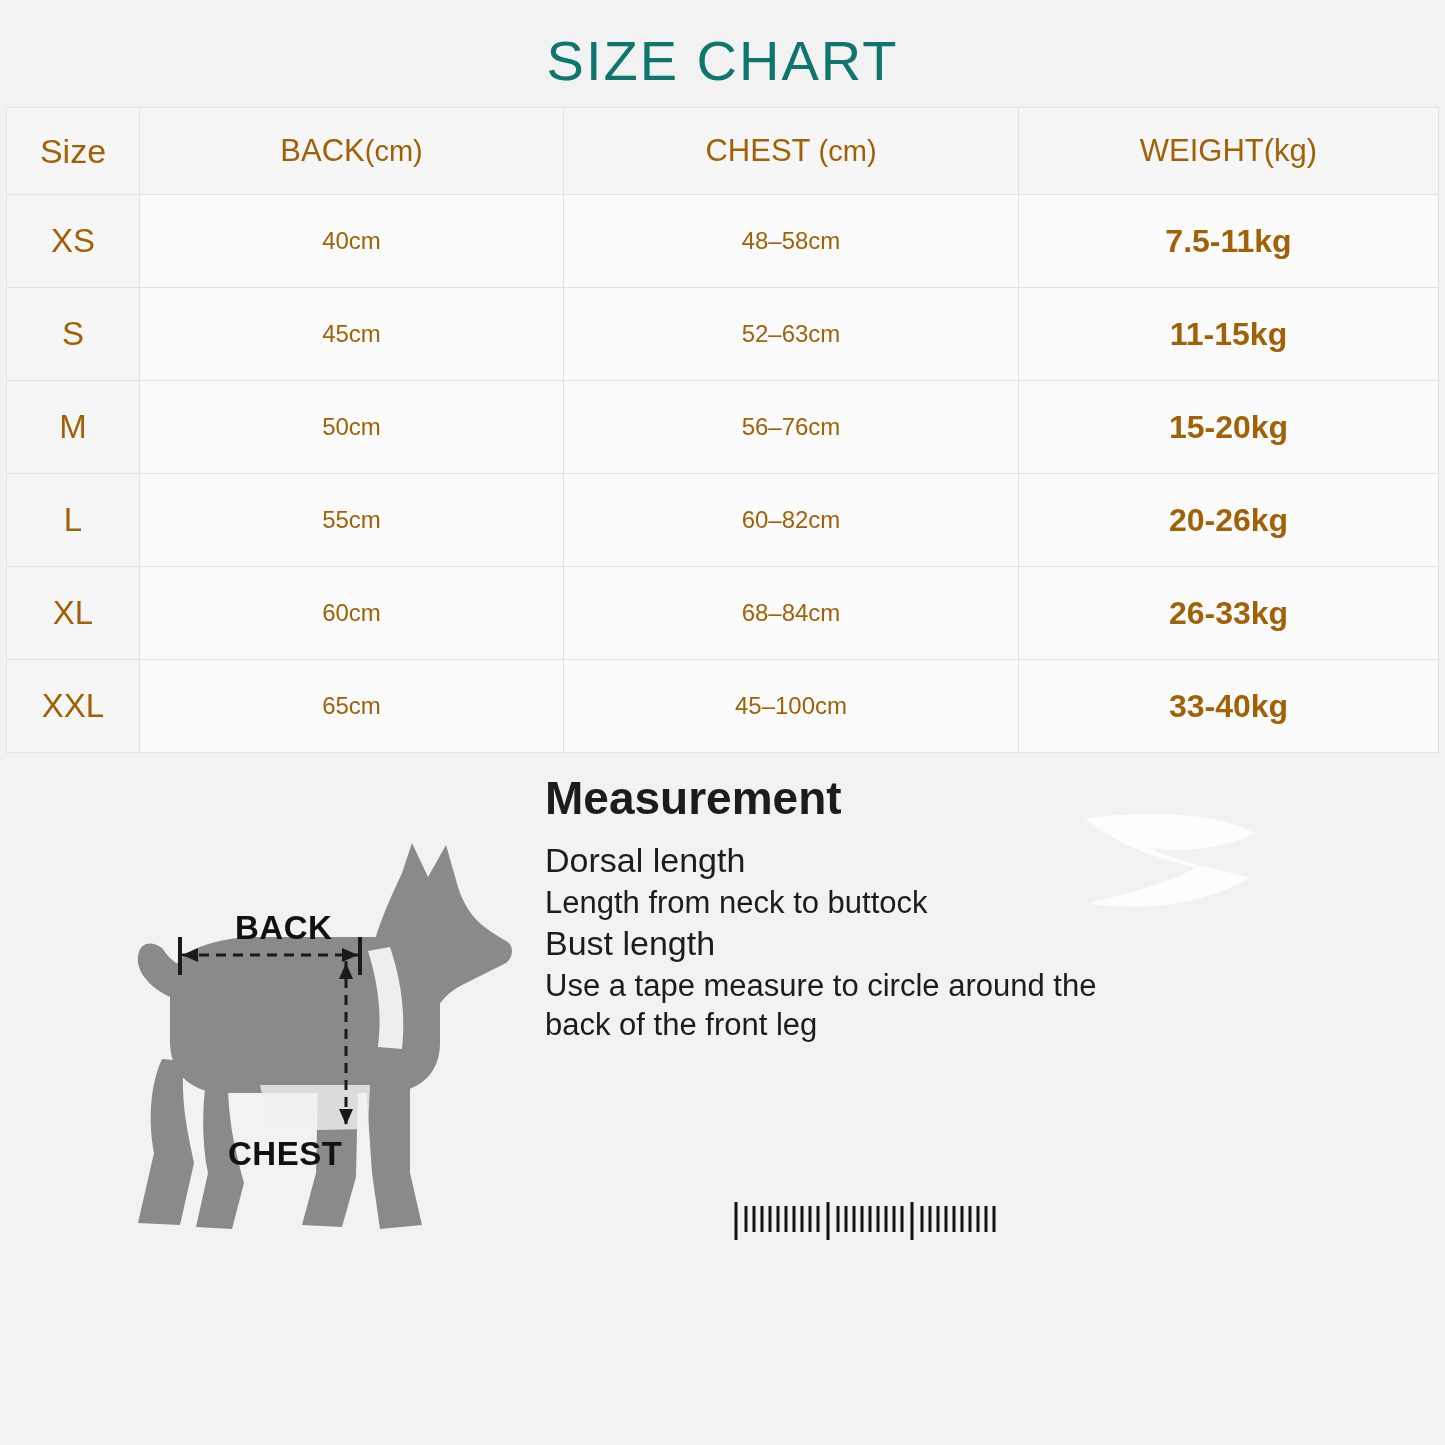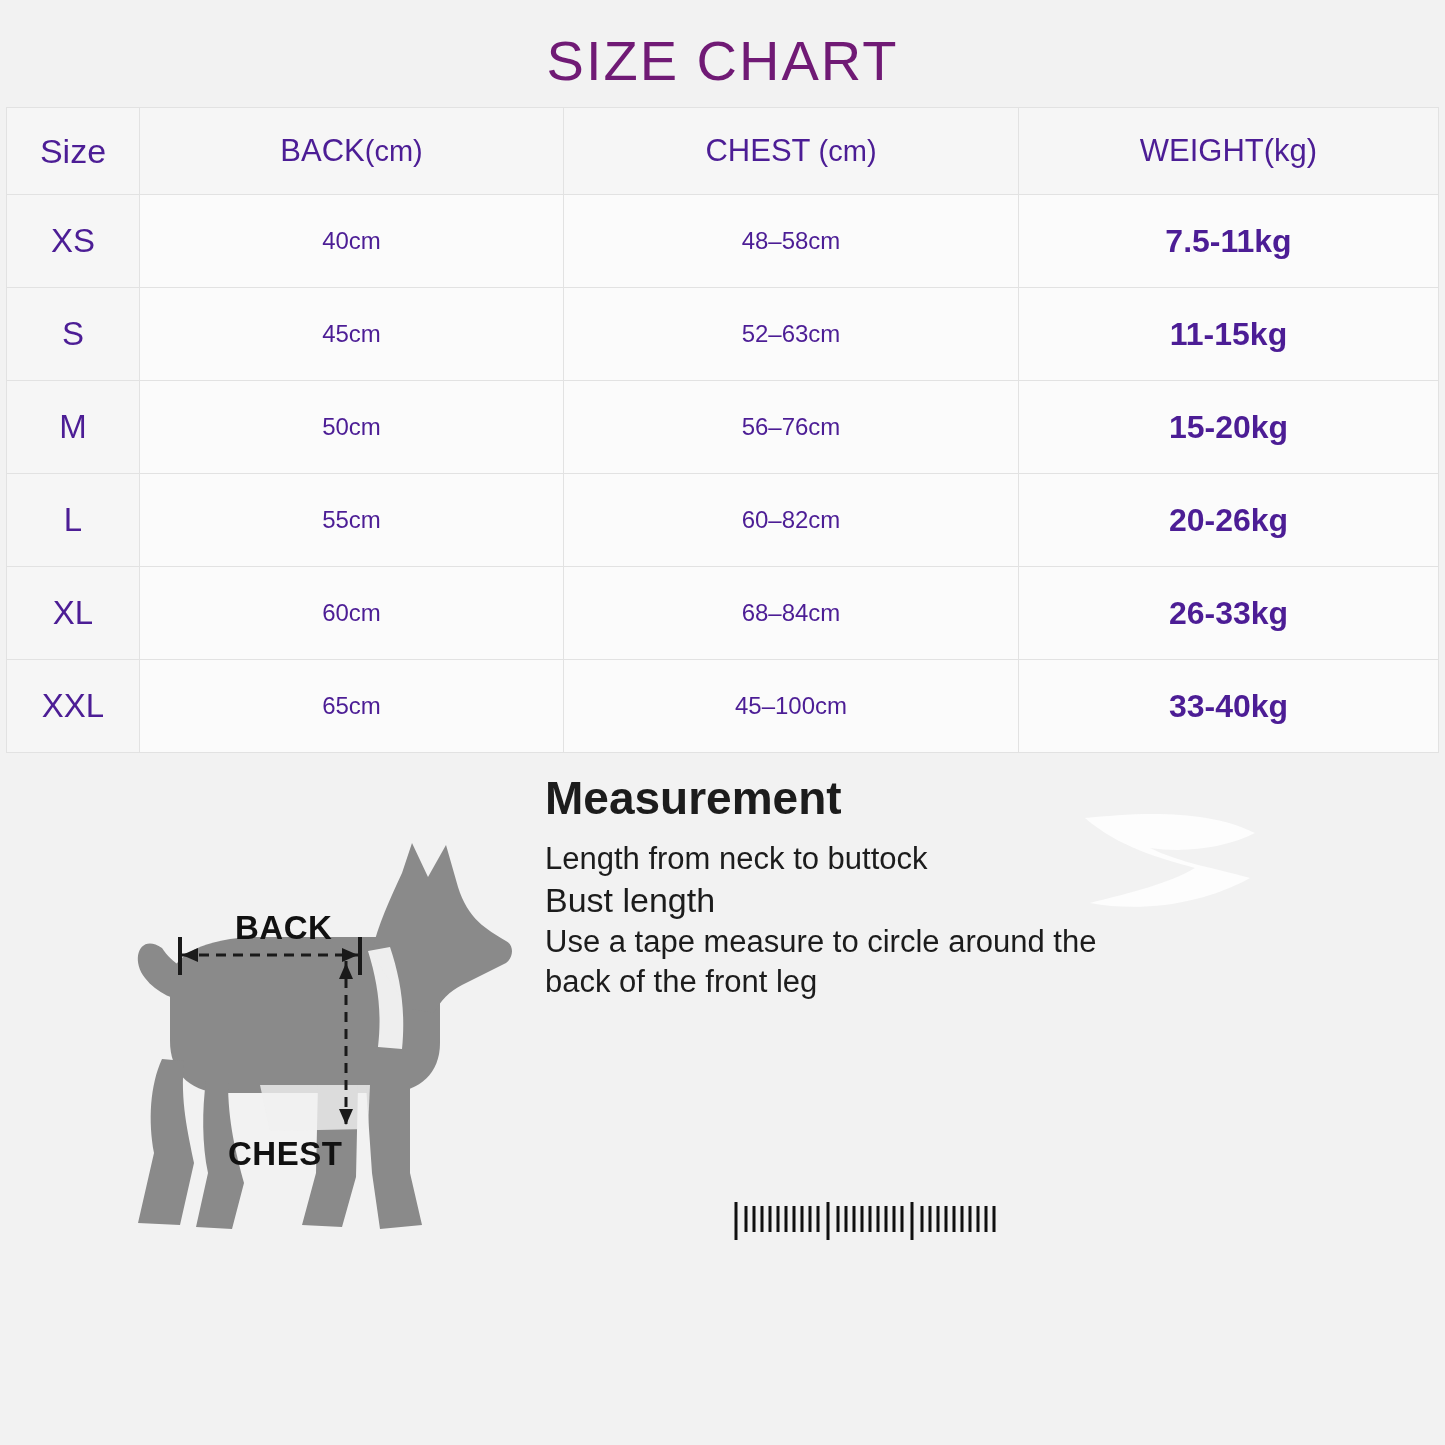--- a/index.html
+++ b/index.html
@@ -15,21 +15,21 @@
     overflow: hidden;
     position: relative;
   }
 
   
   .title {
     text-align: center;
     font-size: 56px;
     letter-spacing: 2px;
     font-weight: 400;
-    color: #701a75;
+    color: #0f766e;
     padding-top: 28px;
     padding-bottom: 14px;
   }
 
   
   .table-wrap {
     width: 1445px;
     box-sizing: border-box;
     padding: 0 6px;
   }
@@ -37,21 +37,21 @@
     width: 100%;
     border-collapse: collapse;
     table-layout: fixed;
     background: #f6f6f6;
   }
   table.size-table th,
   table.size-table td {
     border: 1px solid #e2e2e2;
     text-align: center;
     font-weight: 400;
-    color: #4c1d95;
+    color: #a16207;
   }
   table.size-table th {
     height: 84px;
     font-size: 31px;
     background: #f6f6f6;
   }
   table.size-table th.col-size {
     font-size: 34px;
   }
   table.size-table th .unit {
@@ -240,20 +240,21 @@
       <polygon points="236,130 229,146 243,146" fill="#1a1a1a"></polygon>
       <polygon points="236,292 229,276 243,276" fill="#1a1a1a"></polygon>
     </svg>
 
     <div class="label-back">BACK</div>
     <div class="label-chest">CHEST</div>
   </div>
 
   <div class="measure-block">
     <div class="measure-title">Measurement</div>
+    <div class="measure-line">Dorsal length</div>
     <div class="measure-line small">Length from neck to buttock</div>
     <div class="measure-line">Bust length</div>
     <div class="measure-line small">Use a tape measure to circle around the</div>
     <div class="measure-line small">back of the front leg</div>
   </div>
 
   <svg class="tape" viewBox="0 0 280 46">
     <g stroke="#111111" stroke-width="3">
       <line x1="6" y1="4" x2="6" y2="42"></line>
       <line x1="16" y1="8" x2="16" y2="34"></line>

